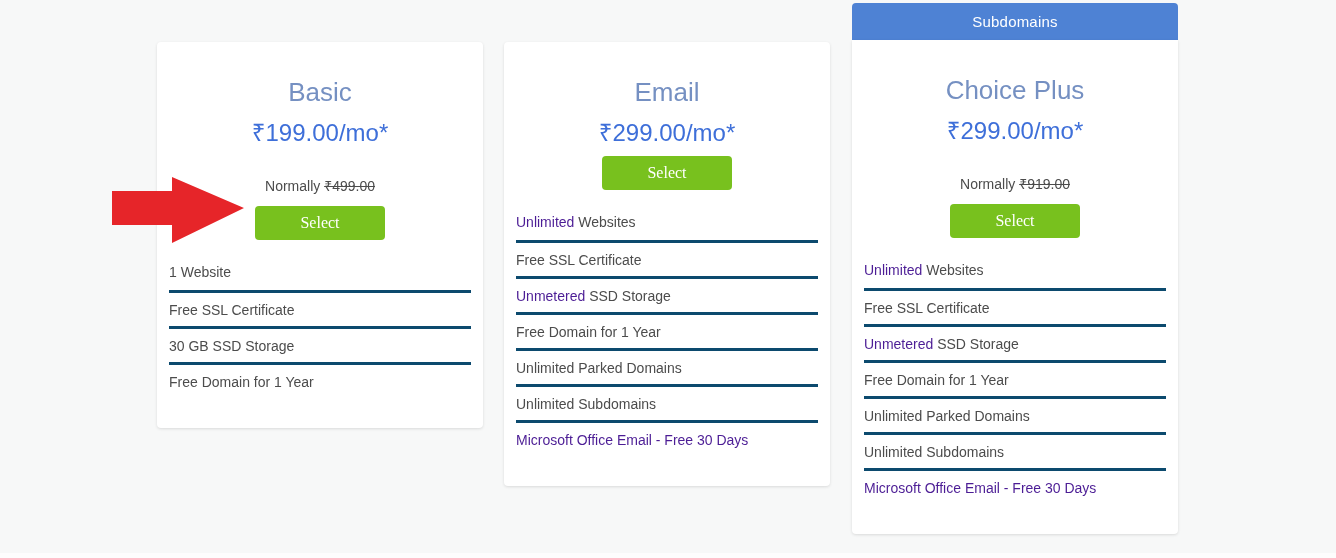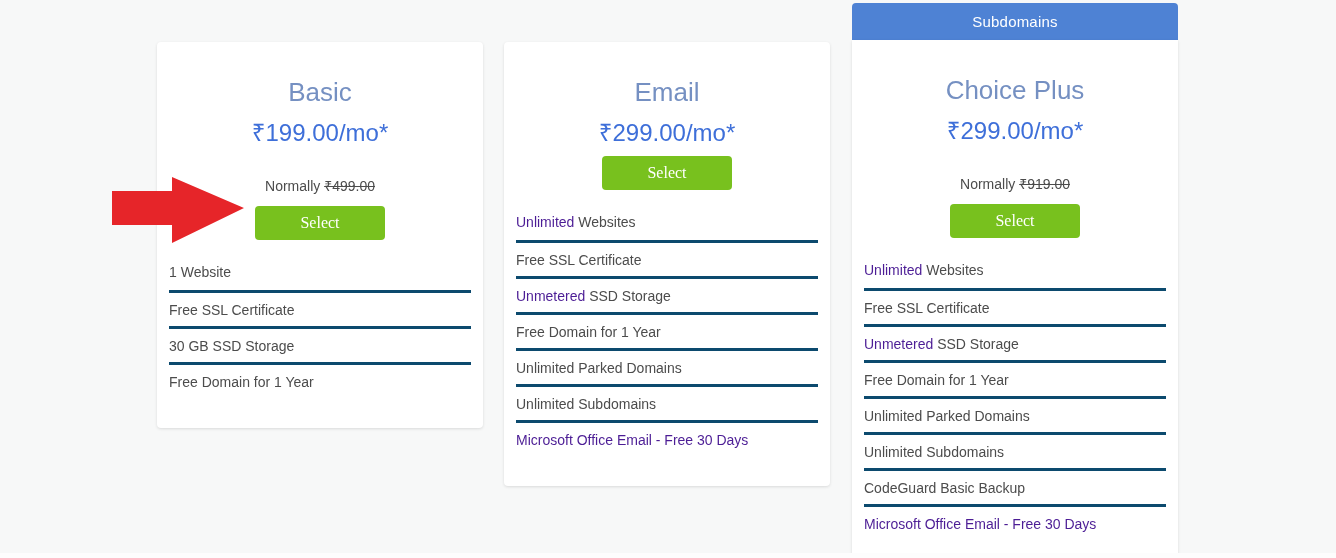--- a/index.html
+++ b/index.html
@@ -142,21 +142,20 @@
       <div class="plan-price">₹299.00/mo*</div>
       <div class="plan-normally"><span class="normally-label">Normally</span> <s class="normally-amount">₹919.00</s></div>
       <button class="select-btn">Select</button>
       <ul class="features">
             <li><span class="hl">Unlimited</span><span> Websites</span></li>
             <li><span>Free SSL Certificate</span></li>
             <li><span class="hl">Unmetered</span><span> SSD Storage</span></li>
             <li><span>Free Domain for 1 Year</span></li>
             <li><span>Unlimited Parked Domains</span></li>
             <li><span>Unlimited Subdomains</span></li>
-            <li><span>CodeGuard Basic Backup</span></li>
             <li><span class="hl">Microsoft Office Email - Free 30 Days</span></li>
           </ul>
     </div>
   </div>
 </div>
 
   <svg id="annotation-arrow" width="140" height="70" viewBox="0 0 140 70" xmlns="http://www.w3.org/2000/svg">
     <polygon points="4,16 64,16 64,2 136,33 64,68 64,50 4,50" fill="#e62529"></polygon>
   </svg>
 

